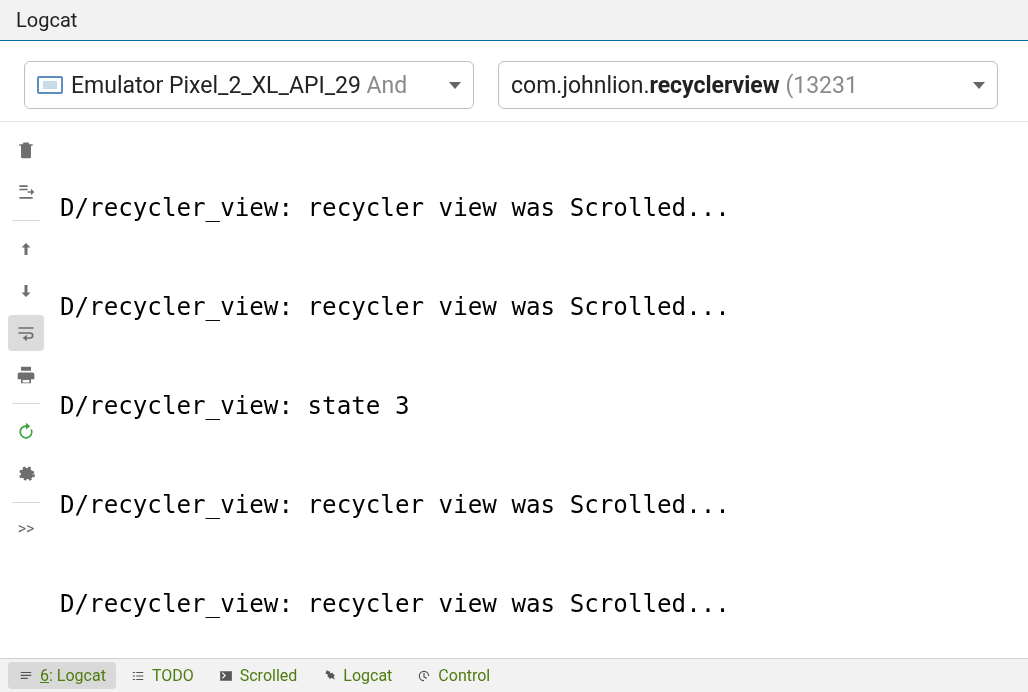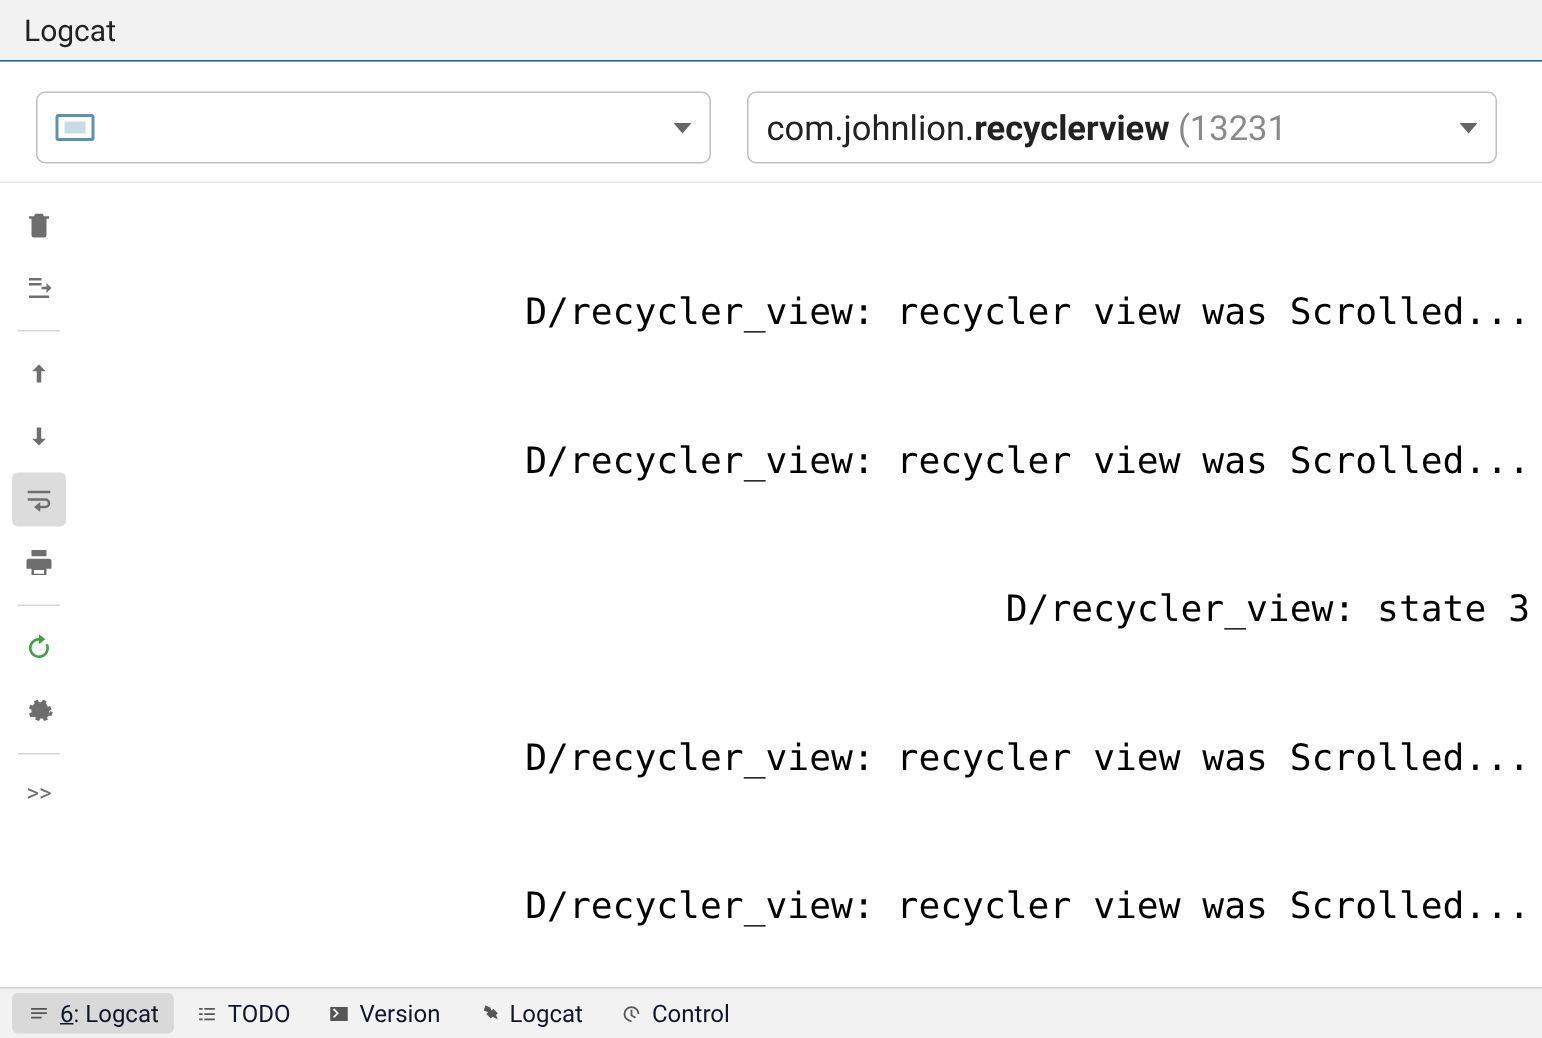--- a/index.html
+++ b/index.html
@@ -64,46 +64,48 @@
     .side-btn.active { background: #dcdcdc; }
     .side-btn.green { color: #3aa33a; }
     .side-sep { width: 28px; height: 1px; background: #d6d6d6; margin: 4px 0; }
     .log-area {
       flex: 1; padding: 4px 8px 0 8px; overflow: hidden;
       font-family: "Menlo", "Consolas", "Monaco", monospace;
       font-size: 24.2px;
       line-height: 33px;
       color: #000;
       white-space: pre;
-      text-align: right;
     }
     .log-line { display: block; }
     .bottom-bar {
       height: 34px; background: #f2f2f2; border-top: 1px solid #d1d1d1;
       display: flex; align-items: center; padding: 0 8px; gap: 4px;
-      font-size: 16px; color: #0f172a;
+      font-size: 16px; color: #4d7c0f;
     }
     .bottom-tab {
       display: flex; align-items: center; gap: 6px;
       padding: 4px 10px; border-radius: 4px; cursor: pointer;
     }
     .bottom-tab.active { background: #d9d9d9; }
     .bottom-tab .u { text-decoration: underline; }
     .bt-icon { display: inline-flex; width: 16px; height: 14px; align-items: center; justify-content: center; color: #555; }
     .more-arrow { width: 38px; text-align: center; color: #6e6e6e; cursor: pointer; padding: 6px 0; }
   </style>
 </head>
 <body>
 
 <div class="panel">
   <div class="panel-header">Logcat</div>
 
   <div class="toolbar-row">
     <div class="dropdown">
       <span class="device-glyph"></span>
+      <span class="drop-text">
+        <span>Emulator Pixel_2_XL_API_29</span><span class="dim"> And</span>
+      </span>
       <span class="chev"></span>
     </div>
     <div class="dropdown">
       <span class="drop-text">
         <span>com.johnlion.</span><span class="bold">recyclerview</span><span class="dim"> (13231</span>
       </span>
       <span class="chev"></span>
     </div>
   </div>
 
@@ -190,21 +192,21 @@
           </svg>
       </span>
       <span>TODO</span>
     </div>
     <div class="bottom-tab">
       <span class="bt-icon">
         <svg viewBox="0 0 24 24" width="16" height="14" fill="currentColor">
             <path d="M2 4h20v16H2V4zm3 3l4 4-4 4 1.5 1.5L12 11 6.5 5.5 5 7zm7 9h8v2h-8v-2z"></path>
           </svg>
       </span>
-      <span>Version</span>
+      <span>Scrolled</span>
     </div>
     <div class="bottom-tab">
       <span class="bt-icon">
         <svg viewBox="0 0 24 24" width="16" height="14" fill="currentColor">
             <path d="M12 2l3 6 2-2 5 5-2 2 2 5-6-3-2 2-5-5 2-2-5-2 2-6 6 3z"></path>
           </svg>
       </span>
       <span>Logcat</span>
     </div>
     <div class="bottom-tab">

